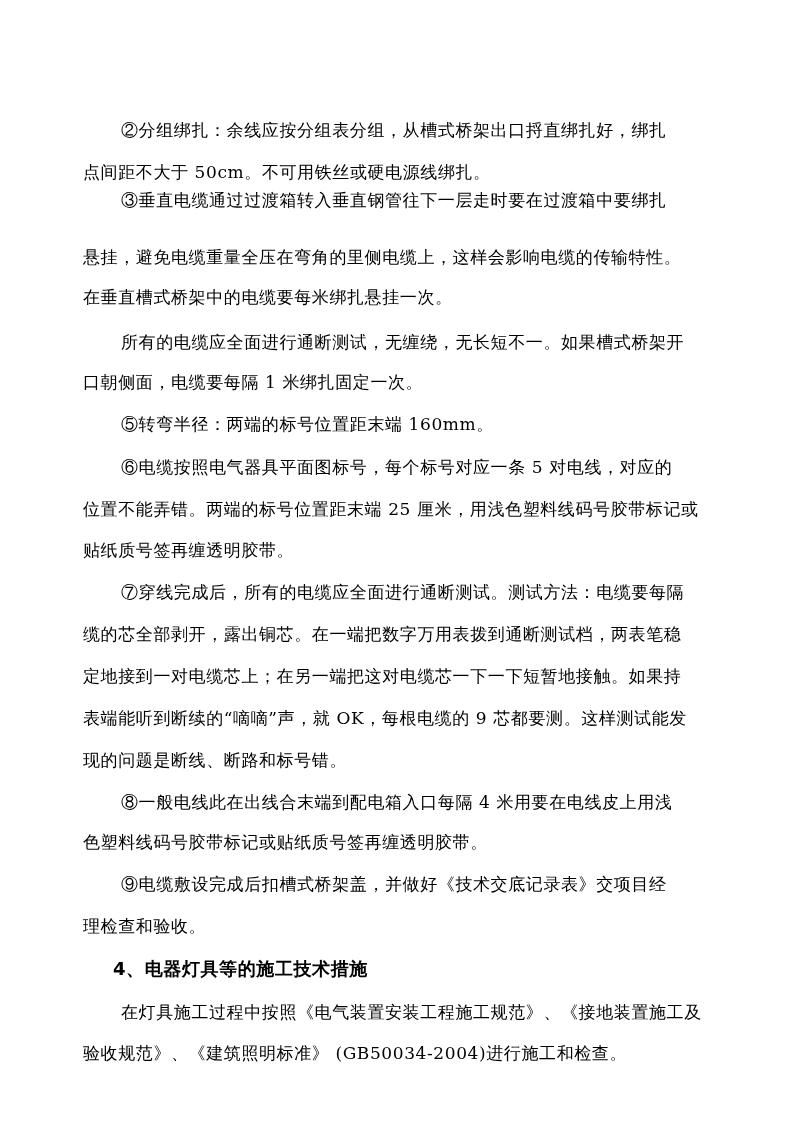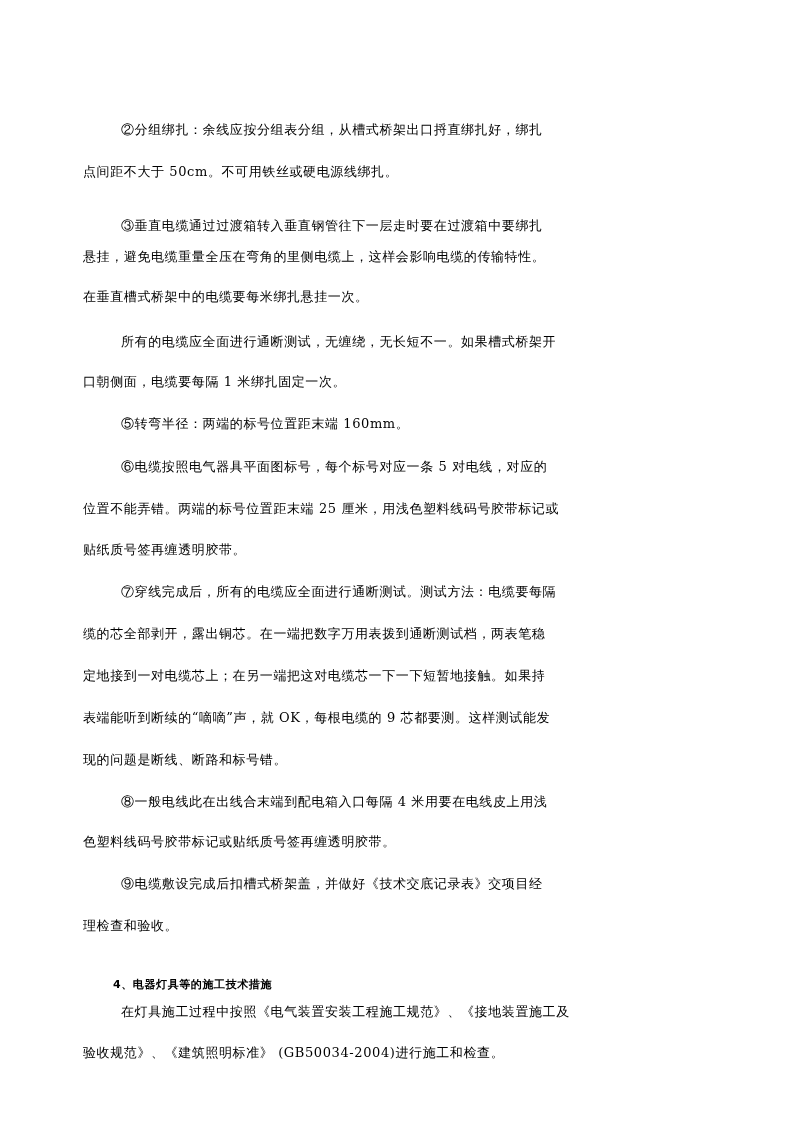--- a/index.html
+++ b/index.html
@@ -1,33 +1,33 @@
 <!DOCTYPE html>
 <html><head>
 <meta charset="utf-8">
 <style>
   html, body { margin: 0; padding: 0; background: #ffffff; }
   body { width: 793px; height: 1122px; position: relative; overflow: hidden;
          font-family: "DejaVu Serif", "Liberation Serif", serif; color: #000; }
   .page { position: absolute; left: 83px; top: 0; width: 636px; }
-  .line { position: absolute; left: 0; white-space: nowrap; font-size: 13px; line-height: 24px;
+  .line { position: absolute; left: 0; white-space: nowrap; font-size: 17px; line-height: 24px;
           letter-spacing: 0.6px; }
   .indent { left: 38px; }
-  .indent-h { left: 30px; font-weight: bold; font-family: "DejaVu Sans", "Liberation Sans", sans-serif; font-size: 11px; margin-top: 16px; }
+  .indent-h { left: 30px; font-weight: bold; font-family: "DejaVu Sans", "Liberation Sans", sans-serif; font-size: 18px; }
   .indent-p { left: 38px; }
 </style>
 </head>
 <body>
 
 <div class="page">
 
   <div class="line indent" style="top:118px">②分组绑扎：余线应按分组表分组，从槽式桥架出口捋直绑扎好，绑扎</div>
   <div class="line" style="top:160px">点间距不大于 50cm。不可用铁丝或硬电源线绑扎。</div>
 
-  <div class="line indent" style="top:214px">③垂直电缆通过过渡箱转入垂直钢管往下一层走时要在过渡箱中要绑扎</div>
+  <div class="line indent" style="top:188px">③垂直电缆通过过渡箱转入垂直钢管往下一层走时要在过渡箱中要绑扎</div>
   <div class="line" style="top:245px">悬挂，避免电缆重量全压在弯角的里侧电缆上，这样会影响电缆的传输特性。</div>
   <div class="line" style="top:285px">在垂直槽式桥架中的电缆要每米绑扎悬挂一次。</div>
 
   <div class="line indent" style="top:330px">所有的电缆应全面进行通断测试，无缠绕，无长短不一。如果槽式桥架开</div>
   <div class="line" style="top:370px">口朝侧面，电缆要每隔 1 米绑扎固定一次。</div>
 
   <div class="line indent" style="top:412px">⑤转弯半径：两端的标号位置距末端 160mm。</div>
 
   <div class="line indent" style="top:455px">⑥电缆按照电气器具平面图标号，每个标号对应一条 5 对电线，对应的</div>
   <div class="line" style="top:497px">位置不能弄错。两端的标号位置距末端 25 厘米，用浅色塑料线码号胶带标记或</div>

